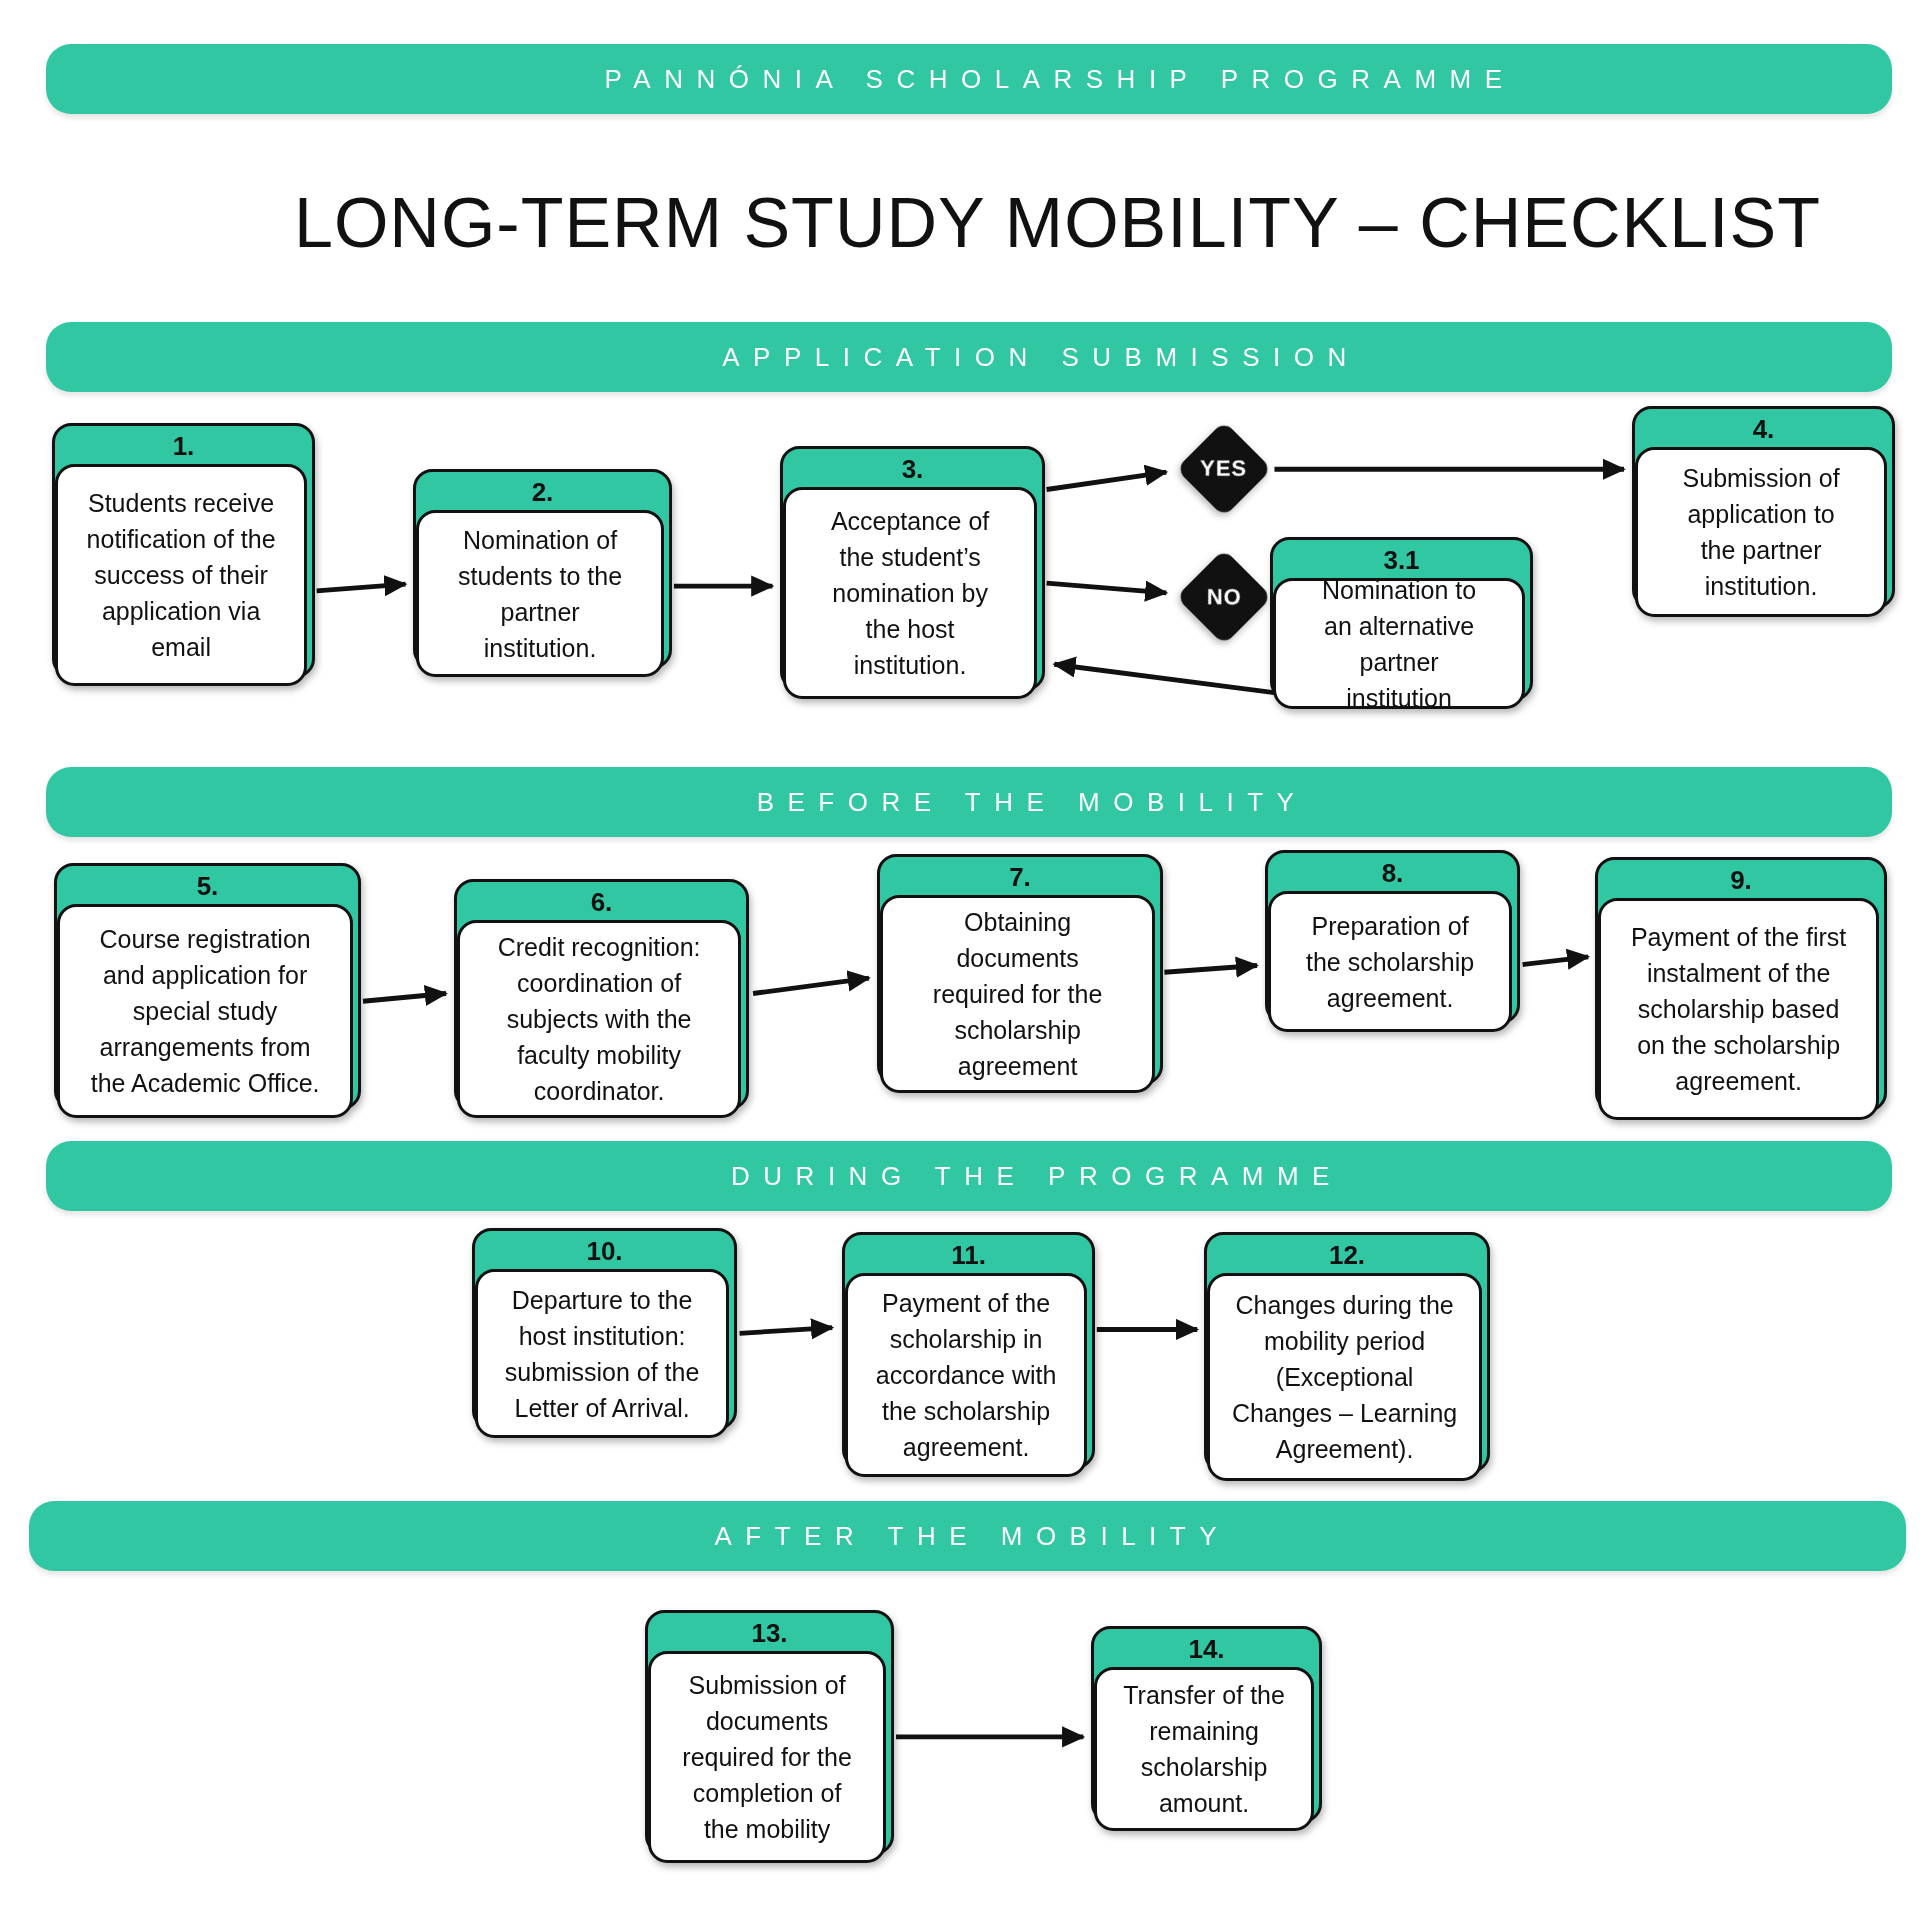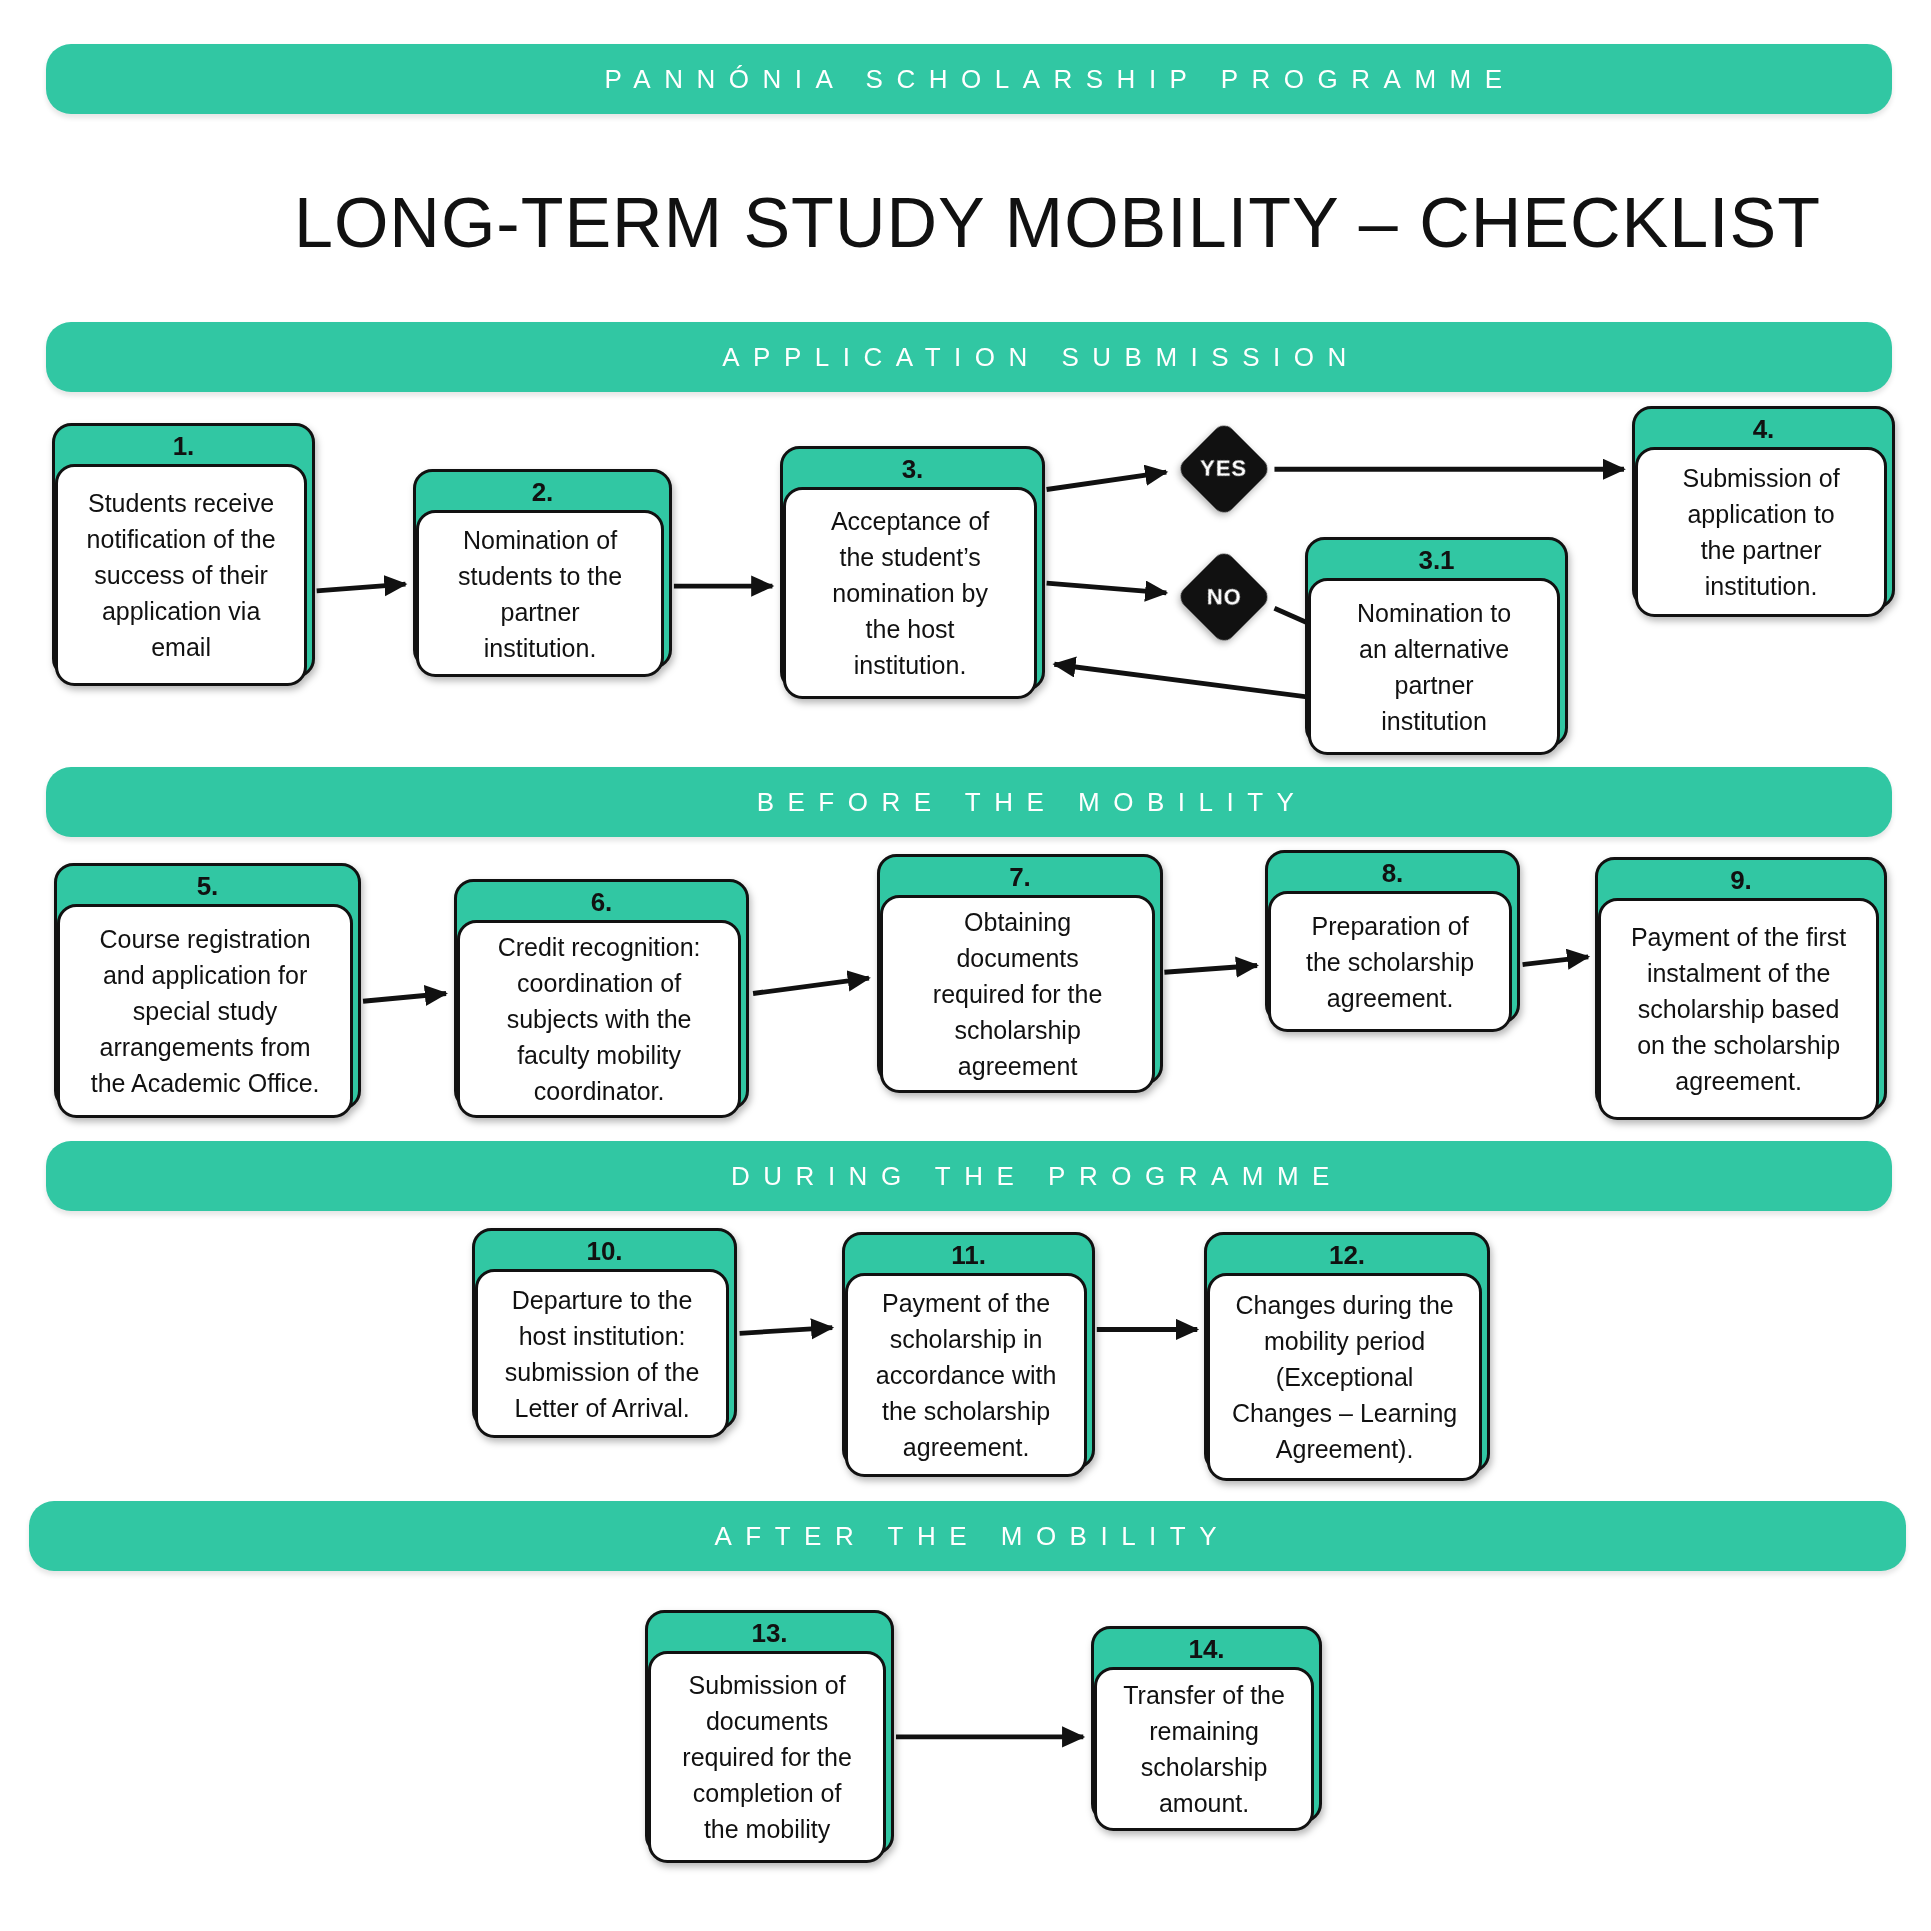--- a/index.html
+++ b/index.html
@@ -183,21 +183,21 @@
       </div>
     <div class="fb-body">
         <span>Acceptance of
 the student’s
 nomination by
 the host
 institution.</span>
       </div>
   </div>
 
-  <div class="flowbox" style="left:1305px;top:537px;width:263px;height:218px;border-radius:32px;">
+  <div class="flowbox" style="left:1270px;top:537px;width:263px;height:172px;border-radius:32px;">
     <div class="fb-teal">
         <span class="fb-num">3.1</span>
       </div>
     <div class="fb-body">
         <span>Nomination to
 an alternative
 partner
 institution</span>
       </div>
   </div>

